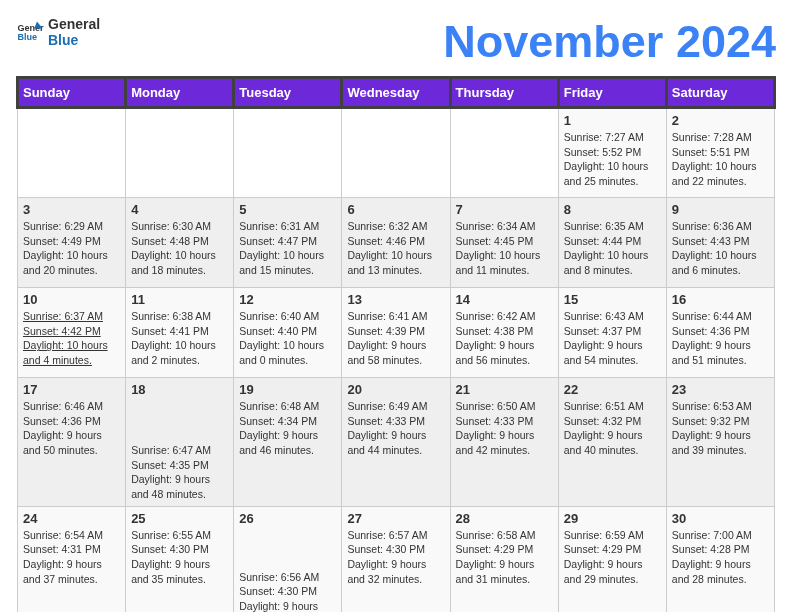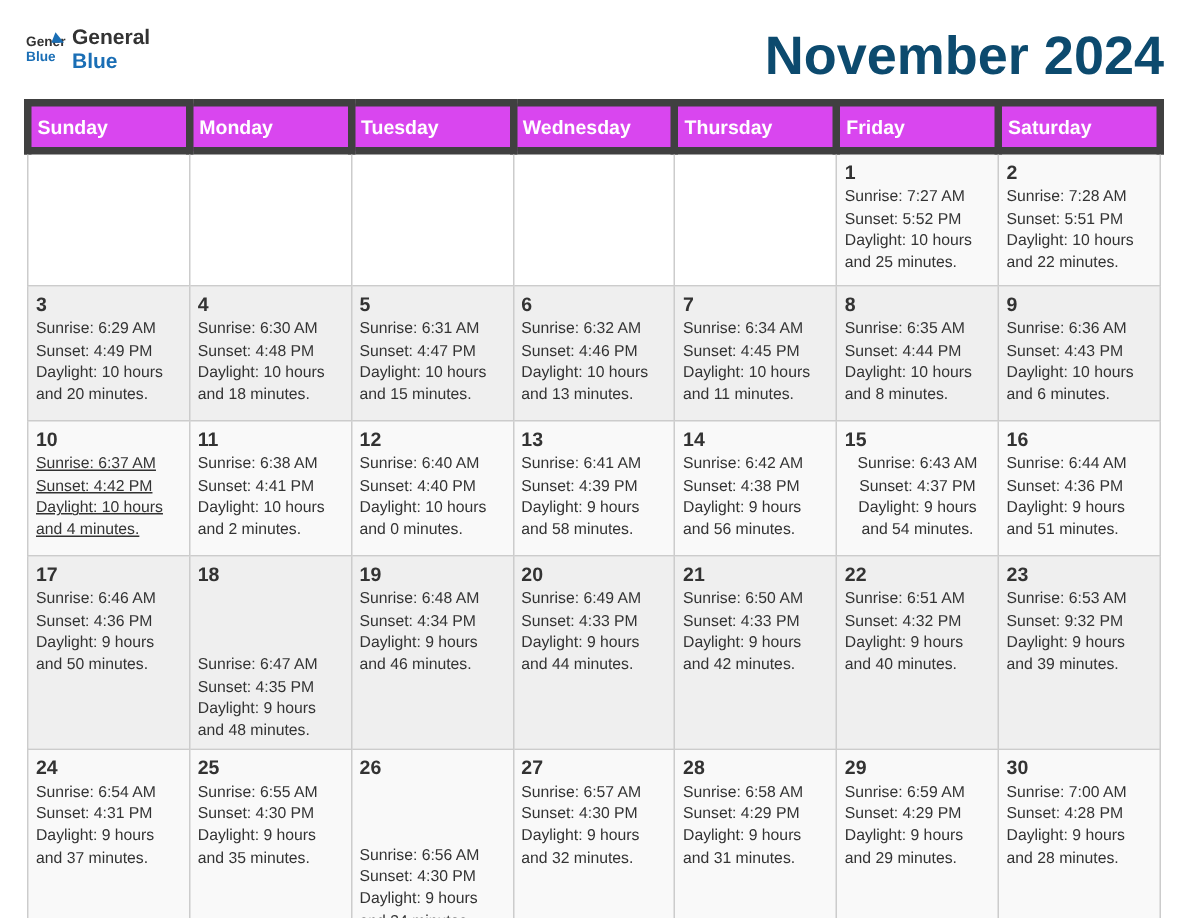--- a/index.html
+++ b/index.html
@@ -22,40 +22,40 @@
       gap: 4px;
     }
     .logo-icon {
       width: 28px;
       height: 28px;
     }
     .title-block {
       text-align: right;
     }
     .month-title {
-      font-size: 36px;
+      font-size: 45px;
       font-weight: bold;
-      color: #0c4a6e;
+      color: #3b82f6;
     }
     .location-title {
       font-size: 15px;
       color: #555;
     }
     .calendar-table {
       width: 100%;
       border-collapse: collapse;
       table-layout: fixed;
     }
     .calendar-table thead th {
-      background-color: #d946ef;
+      background-color: #6d28d9;
       color: #fff;
       padding: 6px 4px;
       font-size: 13px;
       text-align: left;
-      border: 5px solid #404040;
+      border: 3px solid #404040;
     }
     .calendar-table tbody td {
       border: 1px solid #ccc;
       vertical-align: top;
       padding: 4px 5px;
       height: 90px;
       font-size: 11px;
       color: #333;
       background: #fff;
     }
@@ -203,21 +203,21 @@
 Daylight: 9 hours and 58 minutes.</div>
         </td>
         <td>
           <span class="day-number">14</span>
           <div class="day-info" style="white-space: pre-line;">Sunrise: 6:42 AM
 Sunset: 4:38 PM
 Daylight: 9 hours and 56 minutes.</div>
         </td>
         <td>
           <span class="day-number">15</span>
-          <div class="day-info" style="white-space: pre-line; text-align: center;">Sunrise: 6:43 AM
+          <div class="day-info" style="white-space: pre-line;">Sunrise: 6:43 AM
 Sunset: 4:37 PM
 Daylight: 9 hours and 54 minutes.</div>
         </td>
         <td>
           <span class="day-number">16</span>
           <div class="day-info" style="white-space: pre-line;">Sunrise: 6:44 AM
 Sunset: 4:36 PM
 Daylight: 9 hours and 51 minutes.</div>
         </td>
       </tr>

